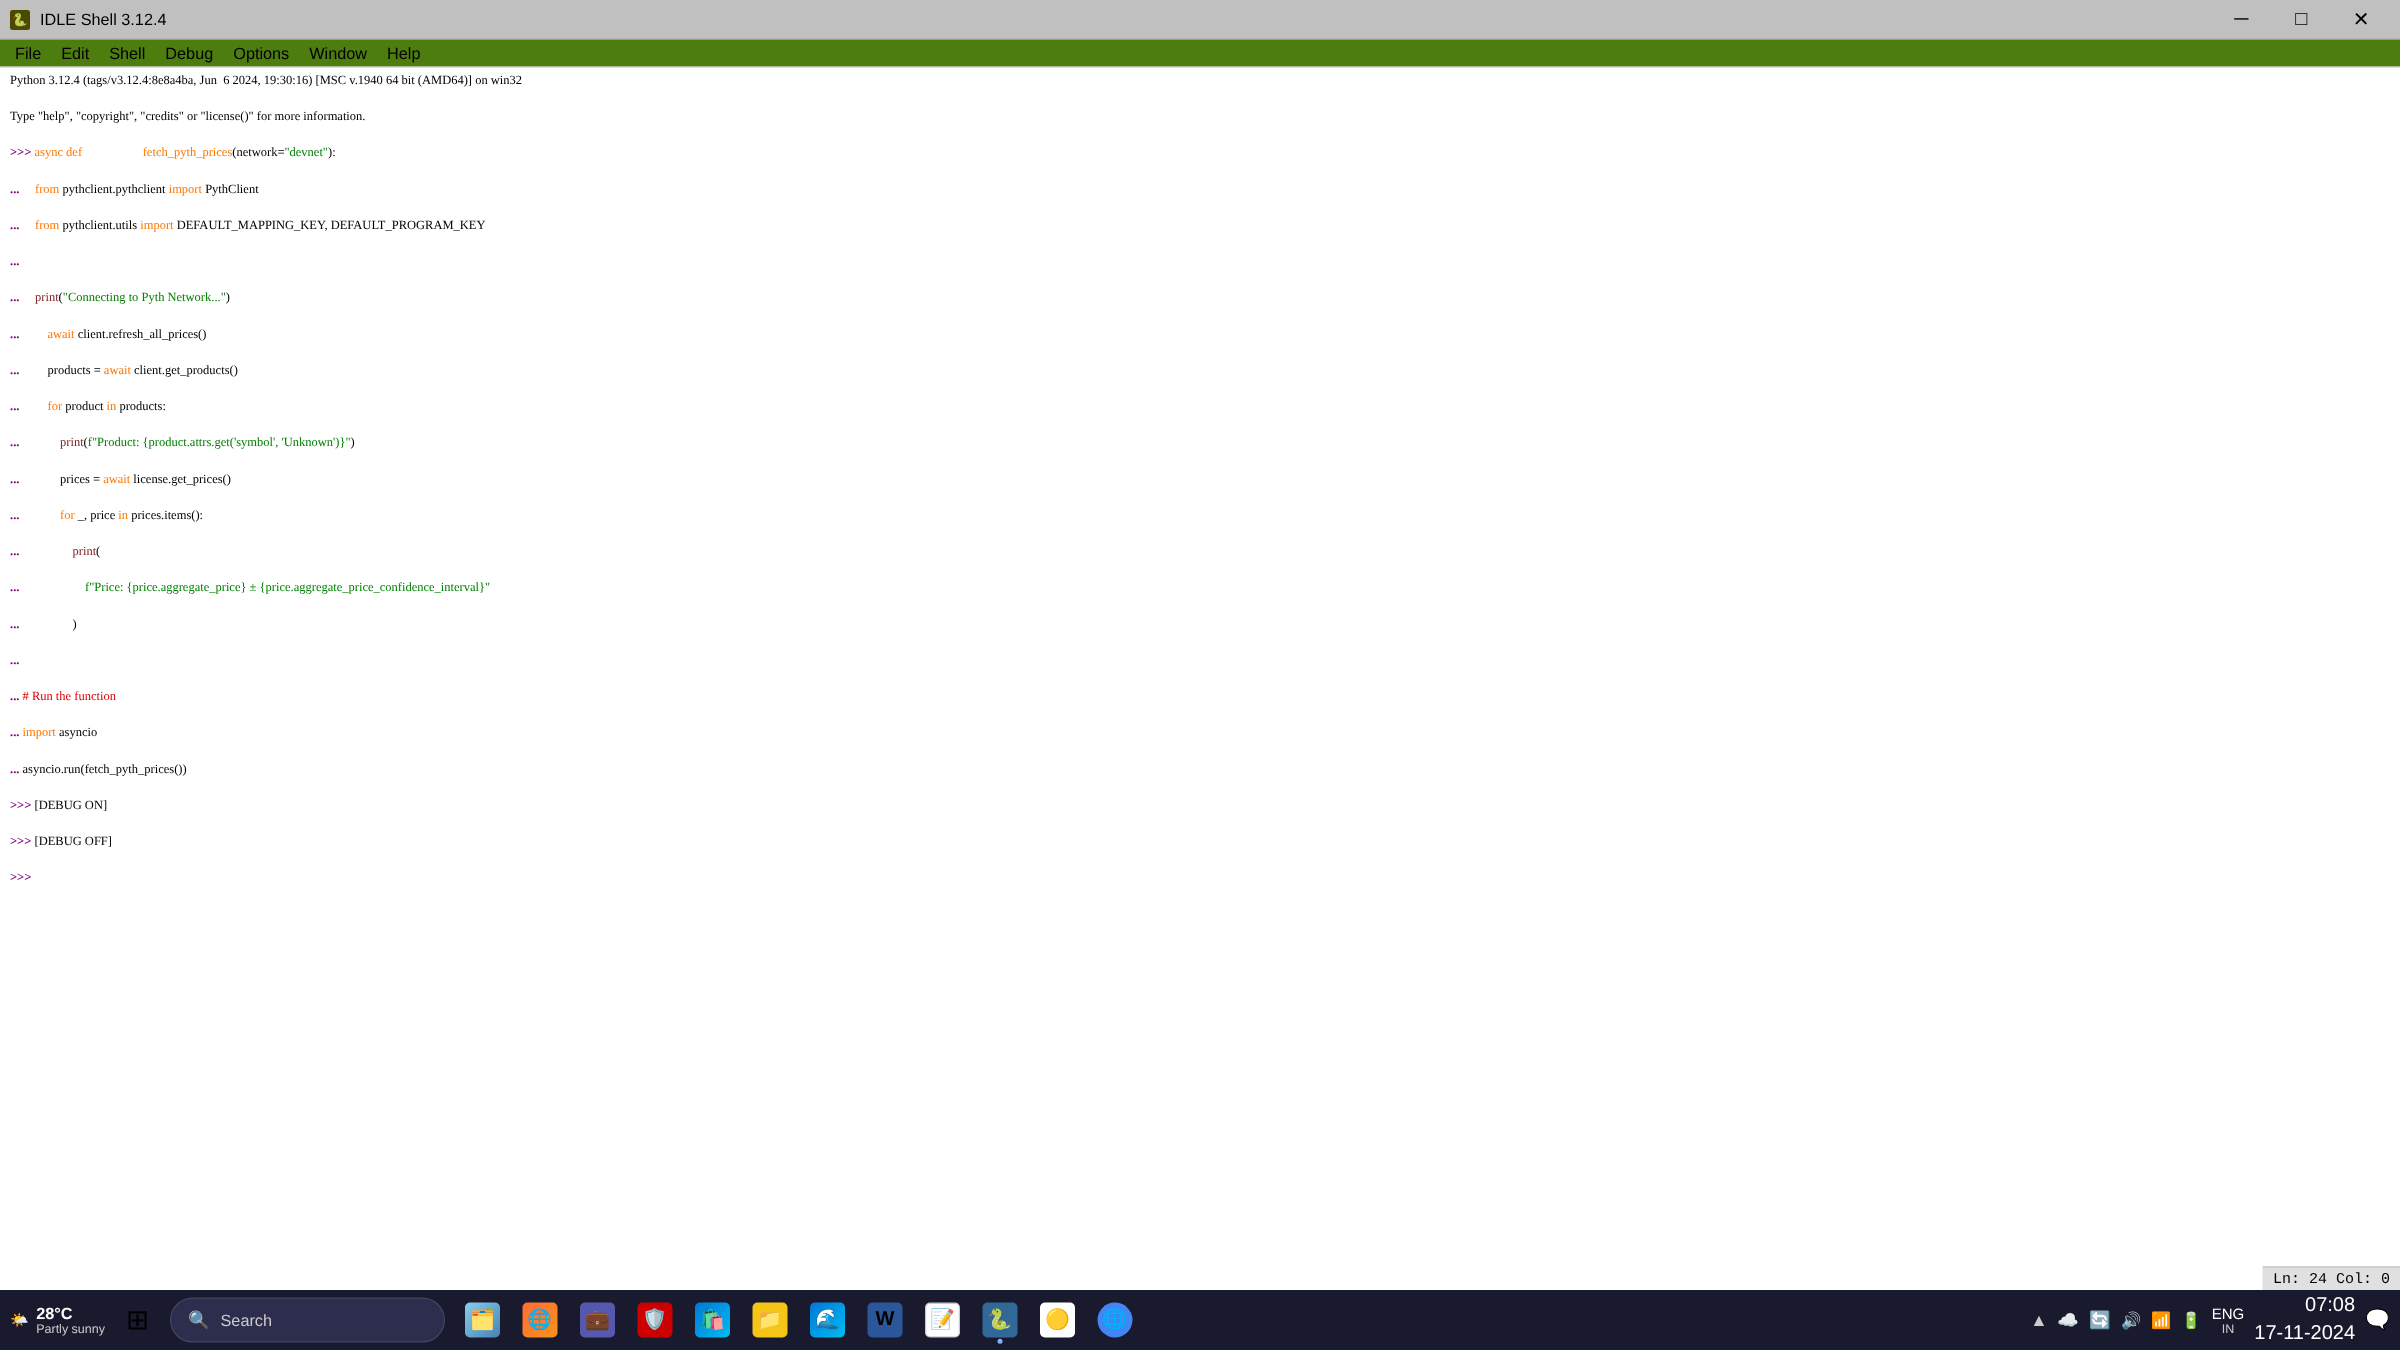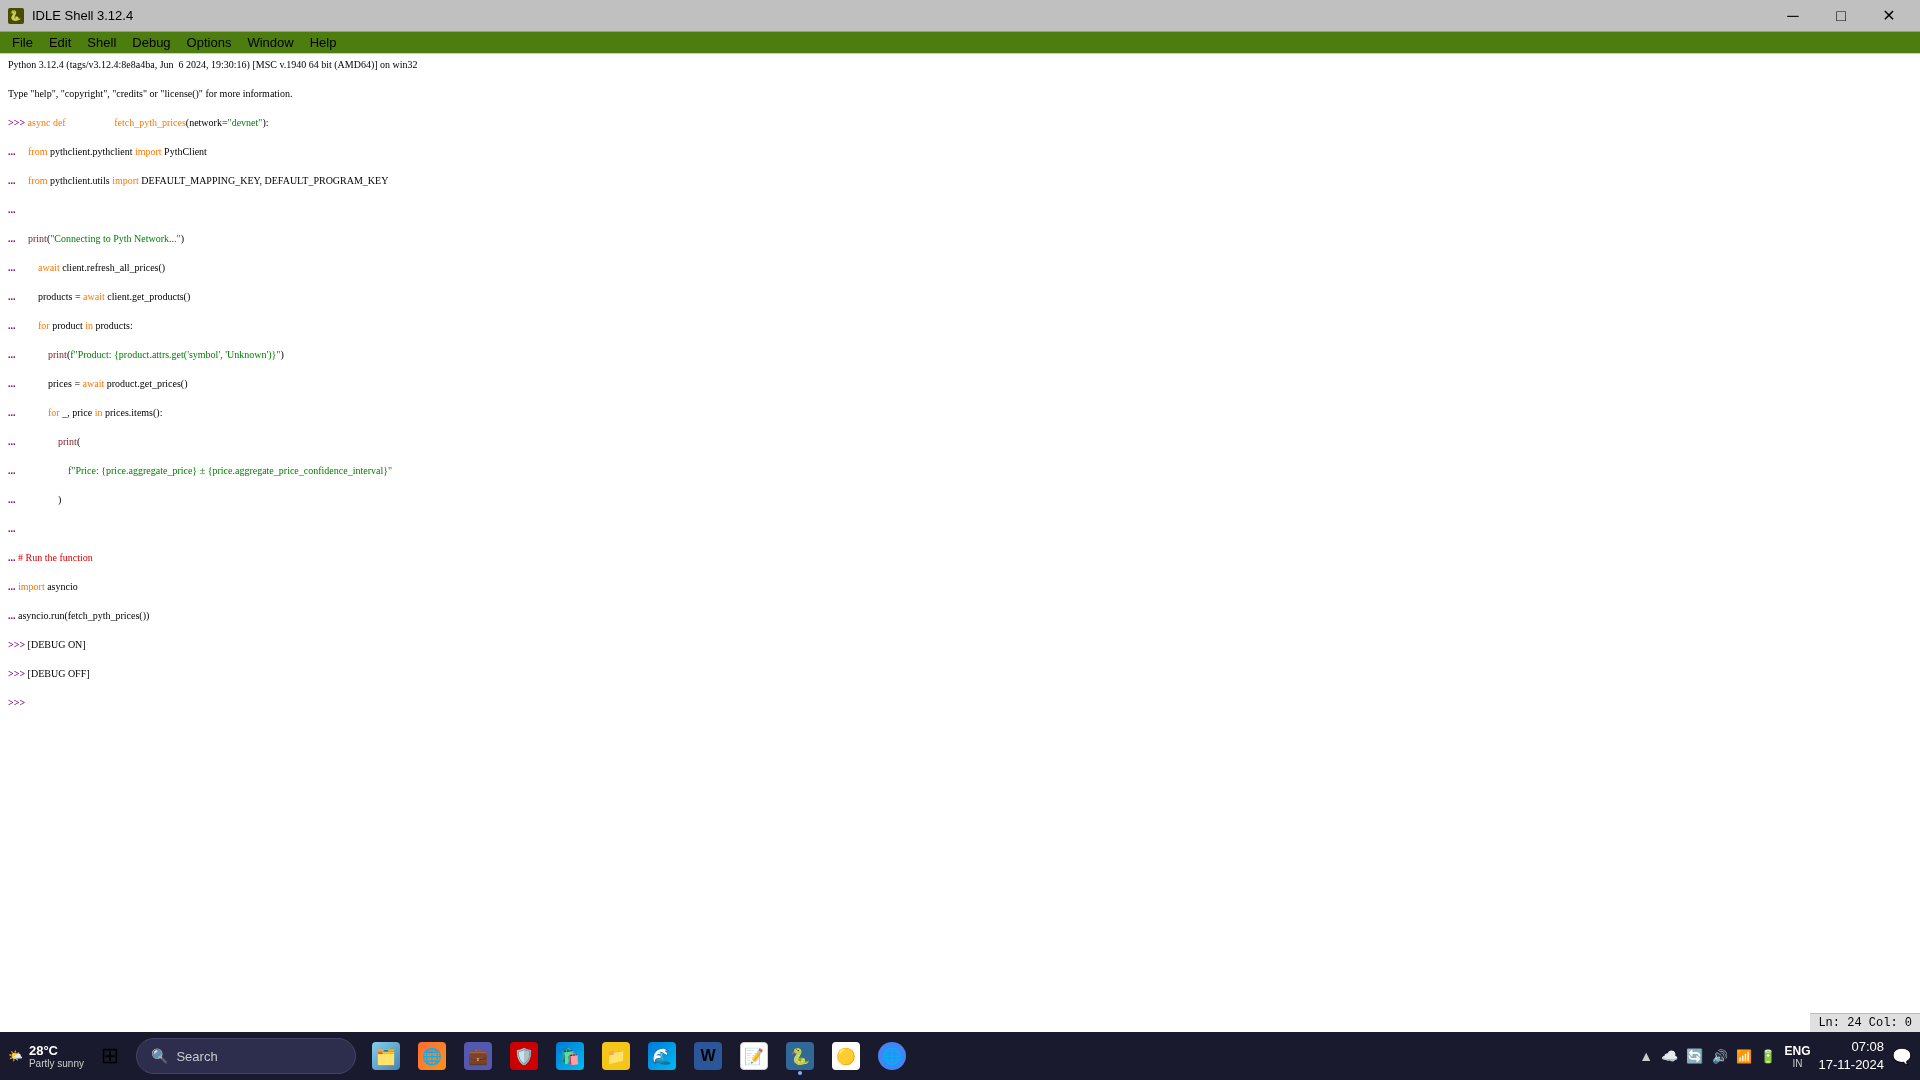--- a/index.html
+++ b/index.html
@@ -137,21 +137,21 @@
       font-size: 16px; font-weight: bold;
     }
 
     .taskbar-right {
       margin-left: auto;
       display: flex; align-items: center; gap: 8px;
       color: #fff;
     }
     .sys-icons { display: flex; align-items: center; gap: 8px; font-size: 14px; }
     .weather-widget { display: flex; align-items: center; gap: 6px; font-size: 12px; color: #ddd; }
-    .clock { text-align: right; font-size: 13px; color: #fff; line-height: 1.4; }
+    .clock { text-align: right; font-size: 16px; color: #fff; line-height: 1.4; }
     .lang-indicator { font-size: 11px; color: #ddd; text-align: center; }
     .status-bar-bottom {
       position: fixed;
       bottom: 48px;
       right: 0;
       background: #e0e0e0;
       font-size: 12px;
       color: #000;
       padding: 2px 8px;
       border-top: 1px solid #bbb;
@@ -187,21 +187,21 @@
 <span class="line c-default">Type "help", "copyright", "credits" or "license()" for more information.</span>
 <span class="line"><span class="c-prompt">&gt;&gt;&gt; </span><span class="c-keyword">async def </span><span class="c-orange">fetch_pyth_prices</span><span class="c-default">(</span><span class="c-default">network=</span><span class="c-string">"devnet"</span><span class="c-default">):</span></span>
 <span class="line"><span class="c-prompt">... </span>    <span class="c-keyword">from </span><span class="c-default">pythclient.pythclient </span><span class="c-keyword">import </span><span class="c-default">PythClient</span></span>
 <span class="line"><span class="c-prompt">... </span>    <span class="c-keyword">from </span><span class="c-default">pythclient.utils </span><span class="c-keyword">import </span><span class="c-default">DEFAULT_MAPPING_KEY, DEFAULT_PROGRAM_KEY</span></span>
 <span class="line"><span class="c-prompt">... </span></span>
 <span class="line"><span class="c-prompt">... </span>    <span class="c-builtin">print</span><span class="c-default">(</span><span class="c-string">"Connecting to Pyth Network..."</span><span class="c-default">)</span></span>
 <span class="line"><span class="c-prompt">... </span>        <span class="c-keyword">await </span><span class="c-default">client.refresh_all_prices()</span></span>
 <span class="line"><span class="c-prompt">... </span>        <span class="c-default">products = </span><span class="c-keyword">await </span><span class="c-default">client.get_products()</span></span>
 <span class="line"><span class="c-prompt">... </span>        <span class="c-keyword">for </span><span class="c-default">product </span><span class="c-keyword">in </span><span class="c-default">products:</span></span>
 <span class="line"><span class="c-prompt">... </span>            <span class="c-builtin">print</span><span class="c-default">(</span><span class="c-string">f"Product: {product.attrs.get('symbol', 'Unknown')}"</span><span class="c-default">)</span></span>
-<span class="line"><span class="c-prompt">... </span>            <span class="c-default">prices = </span><span class="c-keyword">await </span><span class="c-default">product.get_prices()</span></span>
+<span class="line"><span class="c-prompt">... </span>            <span class="c-default">prices = </span><span class="c-keyword">await </span><span class="c-default">license.get_prices()</span></span>
 <span class="line"><span class="c-prompt">... </span>            <span class="c-keyword">for </span><span class="c-default">_, price </span><span class="c-keyword">in </span><span class="c-default">prices.items():</span></span>
 <span class="line"><span class="c-prompt">... </span>                <span class="c-builtin">print</span><span class="c-default">(</span></span>
 <span class="line"><span class="c-prompt">... </span>                    <span class="c-string">f"Price: {price.aggregate_price} ± {price.aggregate_price_confidence_interval}"</span></span>
 <span class="line"><span class="c-prompt">... </span>                <span class="c-default">)</span></span>
 <span class="line"><span class="c-prompt">... </span></span>
 <span class="line"><span class="c-prompt">... </span><span class="c-comment"># Run the function</span></span>
 <span class="line"><span class="c-prompt">... </span><span class="c-keyword">import </span><span class="c-default">asyncio</span></span>
 <span class="line"><span class="c-prompt">... </span><span class="c-default">asyncio.run(fetch_pyth_prices())</span></span>
 <span class="line"><span class="c-prompt">&gt;&gt;&gt; </span><span class="c-default">[DEBUG ON]</span></span>
 <span class="line"><span class="c-prompt">&gt;&gt;&gt; </span><span class="c-default">[DEBUG OFF]</span></span>
@@ -277,21 +277,21 @@
     <div class="sys-icons">
       <span style="cursor:pointer; color:#ccc;">▲</span>
       <span style="cursor:pointer;">☁️</span>
       <span style="cursor:pointer;">🔄</span>
       <span style="cursor:pointer; font-size:13px;">🔊</span>
       <span style="cursor:pointer; font-size:13px;">📶</span>
       <span style="cursor:pointer; font-size:13px;">🔋</span>
     </div>
 
     <div class="lang-indicator">
-      <div style="font-size:12px; color:#fff; font-weight:bold;">ENG</div>
+      <div style="font-size:12px; color:#fff; font-weight:normal;">ENG</div>
       <div style="font-size:10px; color:#ccc;">IN</div>
     </div>
 
     <div class="clock">
       <div>07:08</div>
       <div>17-11-2024</div>
     </div>
 
     <span style="cursor:pointer; font-size:16px;">🗨️</span>
   </div>

